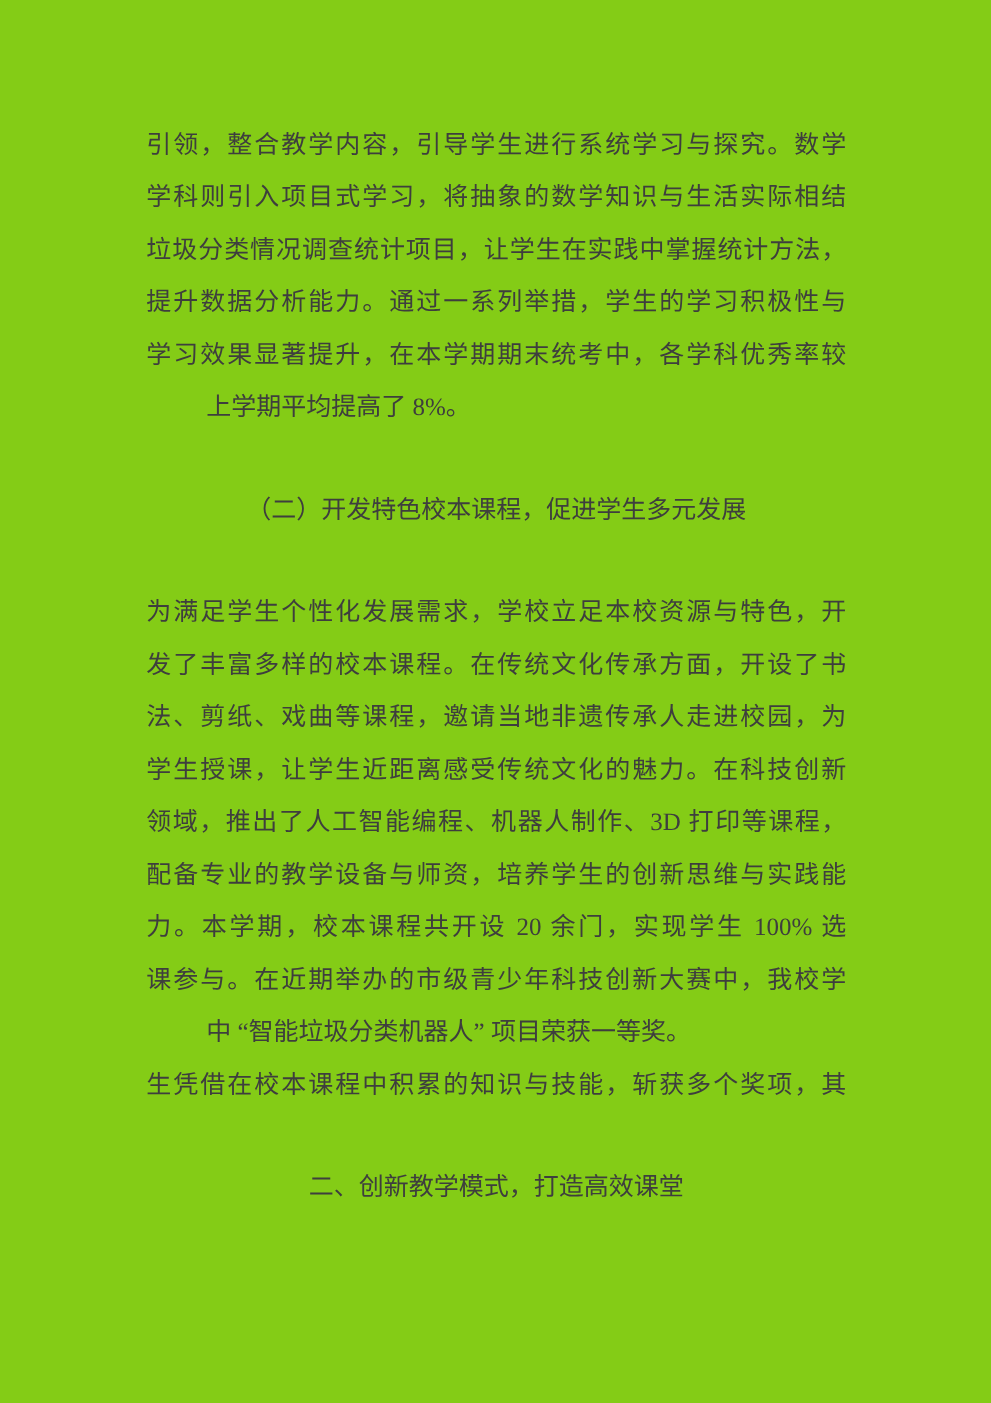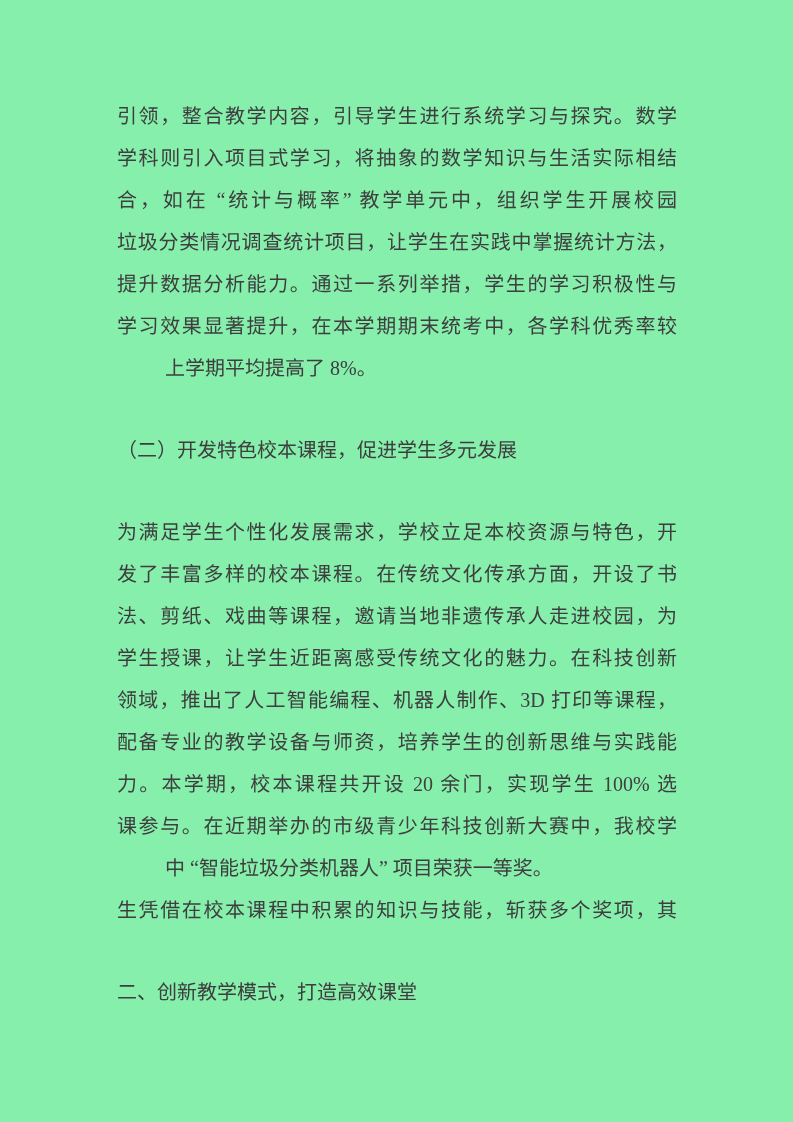--- a/index.html
+++ b/index.html
@@ -10,21 +10,21 @@
     width: 793px;
     height: 1122px;
     background: #ffffff;
     font-family: "Liberation Serif", "DejaVu Serif", serif;
     overflow: hidden;
   }
   .doc-page {
     position: relative;
     width: 793px;
     height: 1122px;
-    background: #86efac;
+    background: #84cc16;
     overflow: hidden;
   }
   .doc-body {
     position: absolute;
     left: 117px;
     top: 95px;
     width: 560px;
     font-size: 20px;
     color: #3e3e3e;
     font-weight: 400;
@@ -42,33 +42,32 @@
     white-space: pre-wrap;
   }
   .line-last {
     text-align-last: left;
     margin-left: 48px;
   }
   .heading {
     height: 42px;
     line-height: 42px;
     margin: 0 0 40px 0;
-    text-align: left;
+    text-align: center;
     white-space: pre-wrap;
   }
 </style>
 </head>
 <body style="background: rgb(255, 255, 255);">
 
 <div class="doc-page">
   <div class="doc-body" style="color: rgb(62, 62, 62);">
       <div class="para">
         <div class="line">引领，整合教学内容，引导学生进行系统学习与探究。数学</div>
         <div class="line">学科则引入项目式学习，将抽象的数学知识与生活实际相结</div>
-        <div class="line">合，如在 “统计与概率” 教学单元中，组织学生开展校园</div>
         <div class="line">垃圾分类情况调查统计项目，让学生在实践中掌握统计方法，</div>
         <div class="line">提升数据分析能力。通过一系列举措，学生的学习积极性与</div>
         <div class="line">学习效果显著提升，在本学期期末统考中，各学科优秀率较</div>
         <div class="line line-last">上学期平均提高了 8%。</div>
       </div>
       <div class="heading">（二）开发特色校本课程，促进学生多元发展</div>
       <div class="para">
         <div class="line">为满足学生个性化发展需求，学校立足本校资源与特色，开</div>
         <div class="line">发了丰富多样的校本课程。在传统文化传承方面，开设了书</div>
         <div class="line">法、剪纸、戏曲等课程，邀请当地非遗传承人走进校园，为</div>

